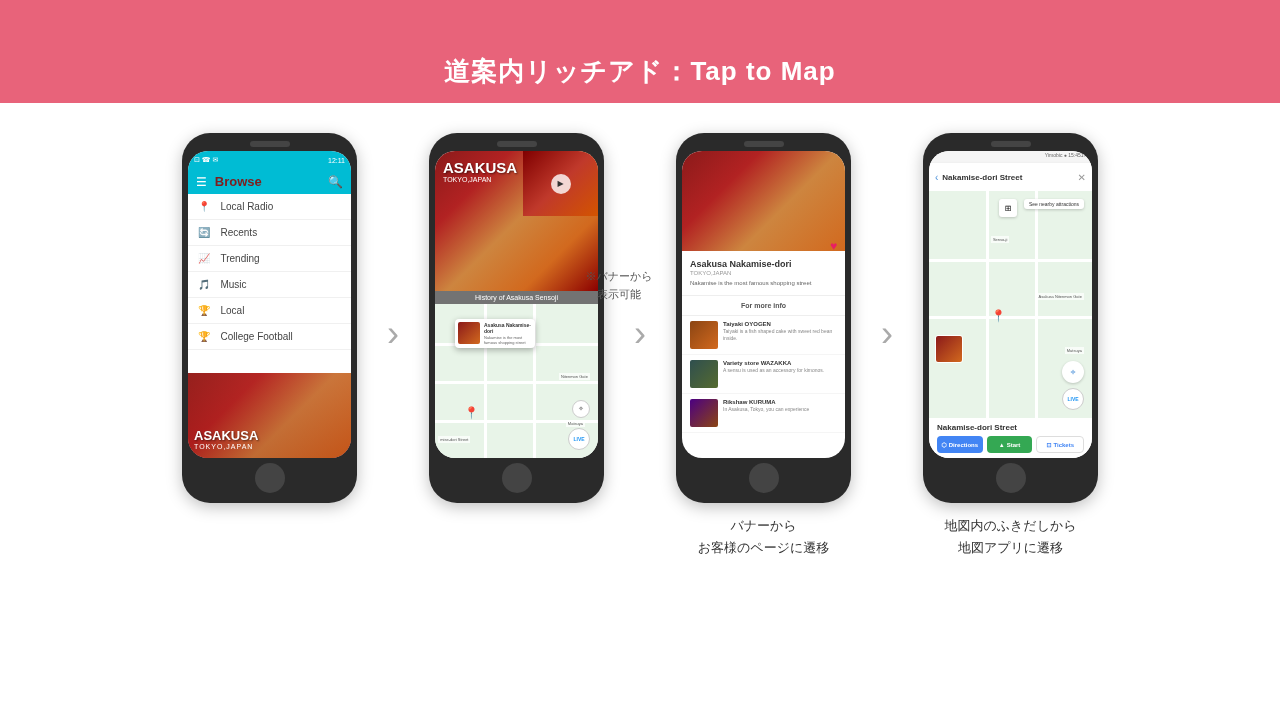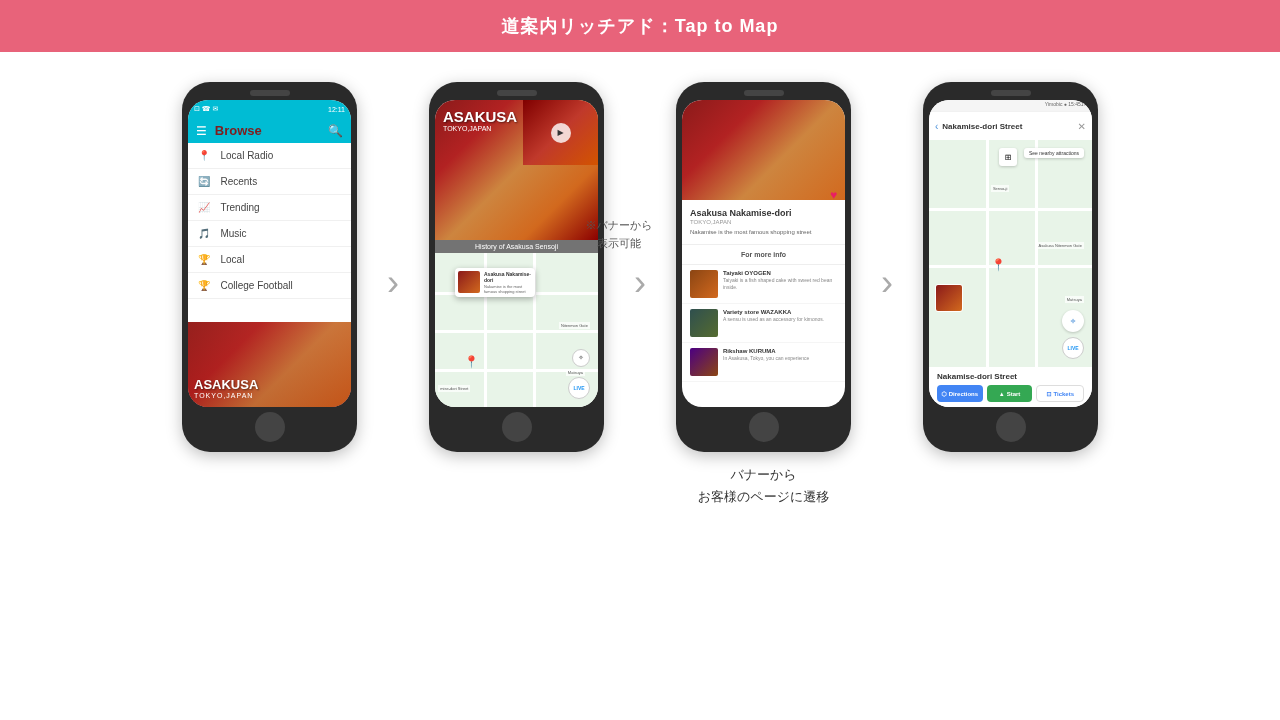--- a/index.html
+++ b/index.html
@@ -12,23 +12,24 @@
     }
 
     
     .header {
       background: #e8637a;
       text-align: center;
       padding: 14px 0;
     }
     .header h1 {
       color: #ffffff;
-      font-size: 18px;
+      font-size: 26px;
       font-weight: bold;
       letter-spacing: 1px;
+      margin-top: 40px;
     }
 
     
     .main {
       display: flex;
       justify-content: center;
       align-items: flex-start;
       padding: 30px 40px 10px 40px;
       gap: 30px;
     }
@@ -813,15 +814,19 @@
                   <span>⊡</span>
                   <span>Tickets</span>
                 </div>
               </div>
             </div>
           </div>
         </div>
         <div class="phone-home-btn"></div>
       </div>
     </div>
+    <div class="phone-caption">
+      <span>地図内のふきだしから</span><br>
+      <span>地図アプリに遷移</span>
+    </div>
   </div>
 
 </div>
 
 </body></html>

